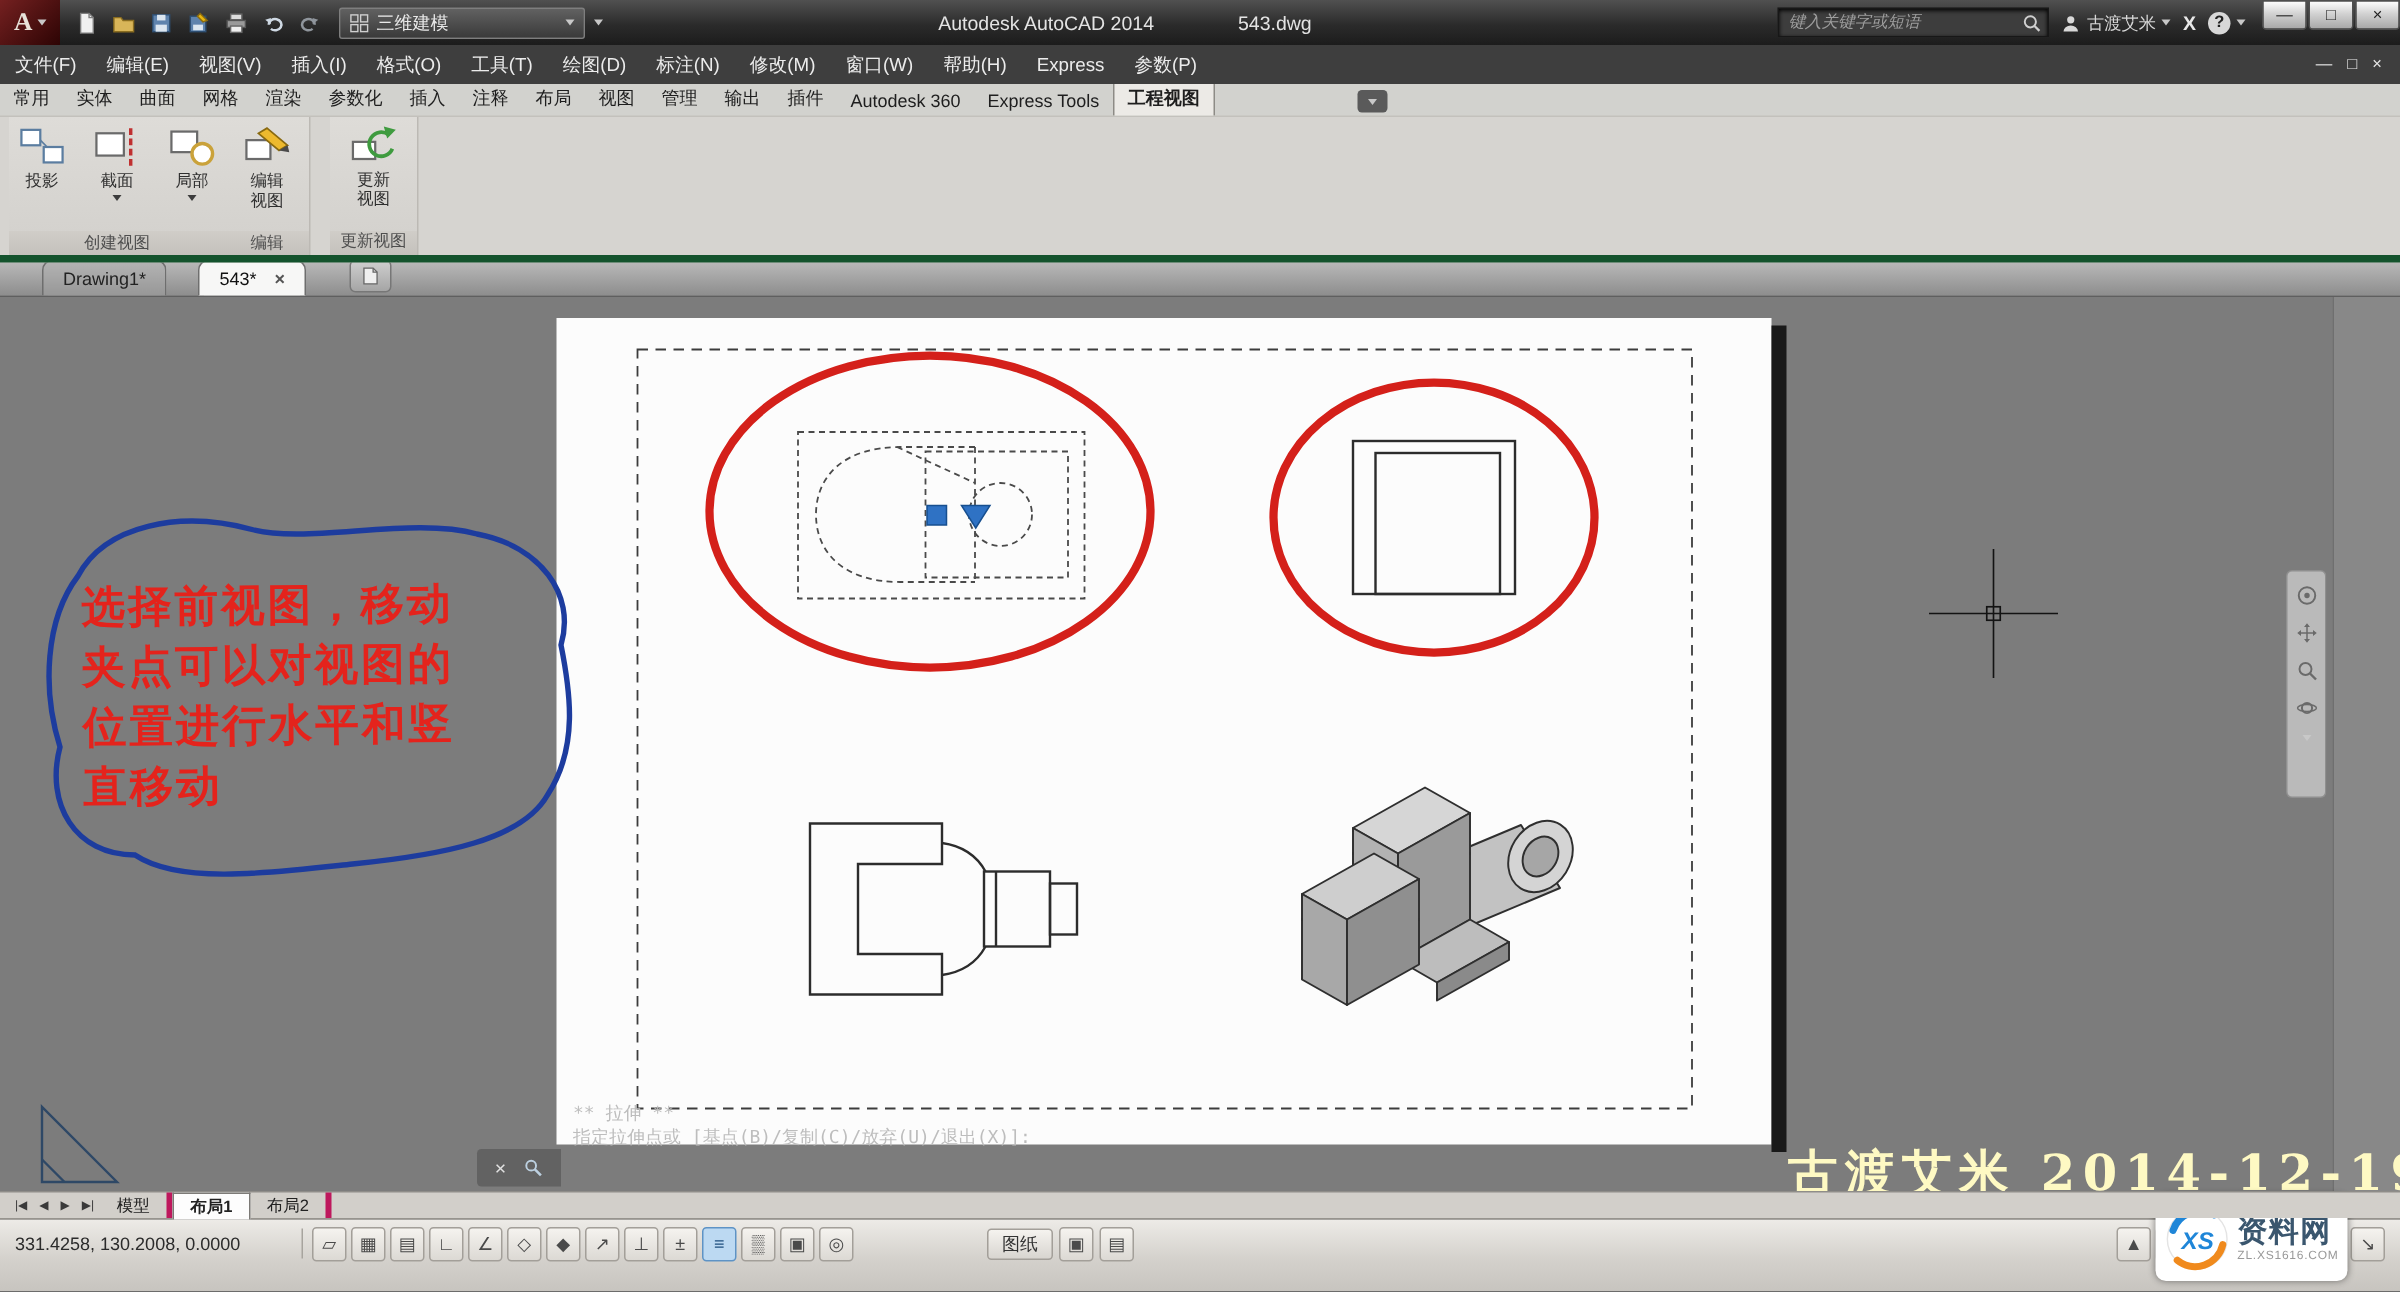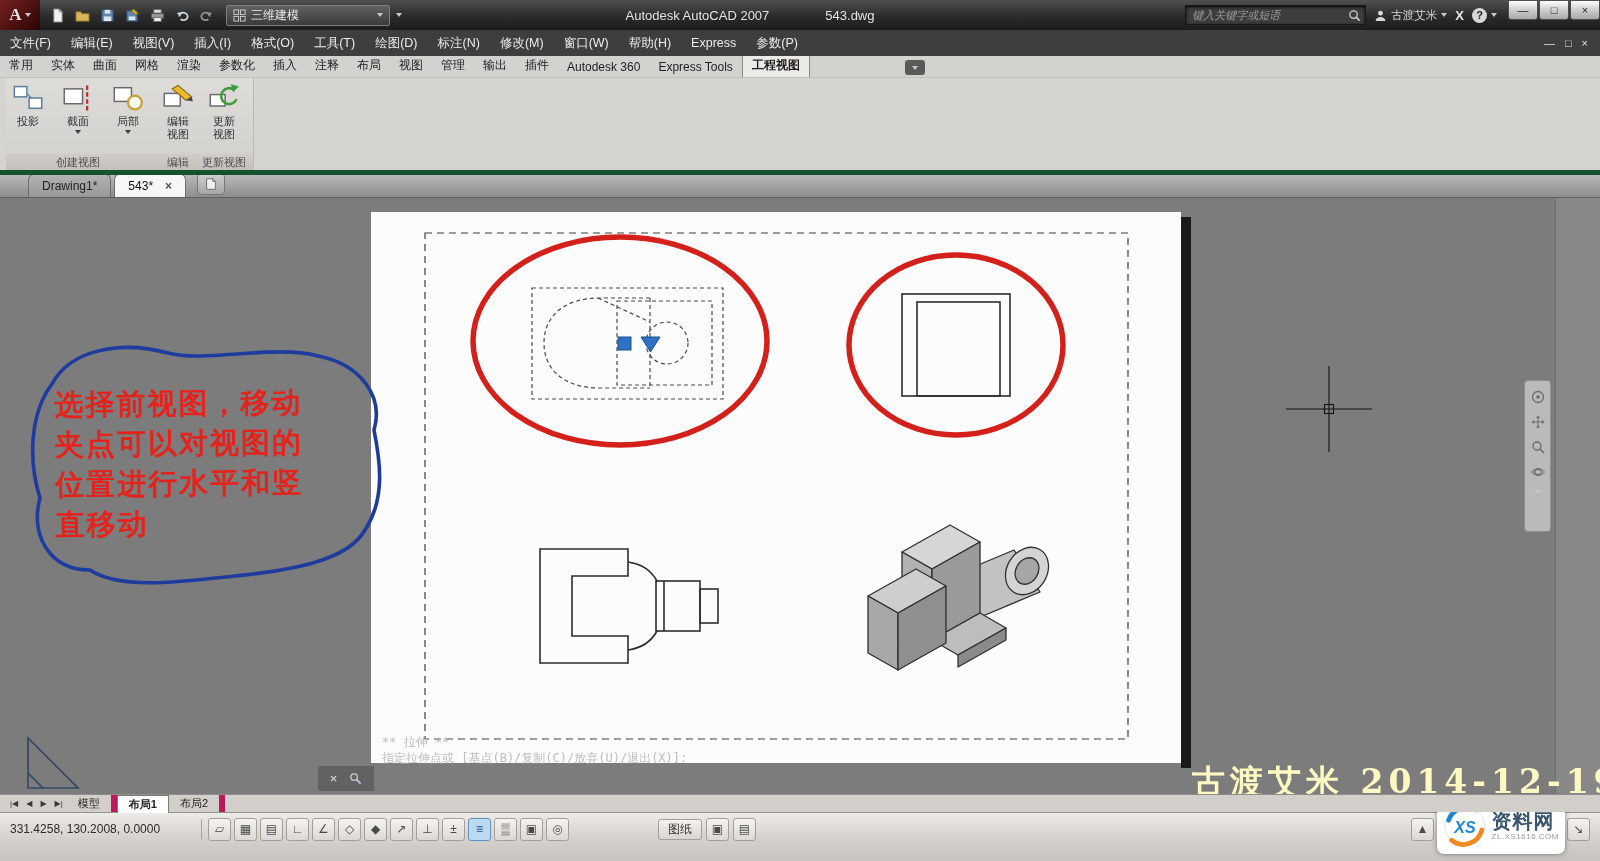--- a/index.html
+++ b/index.html
@@ -53,21 +53,21 @@
   .rpanel-body{display:flex;justify-content:center;align-items:flex-start;gap:6px;padding-top:5px;height:70px;box-sizing:border-box;}
   .rpanel-label{position:absolute;left:0;right:0;bottom:0;height:16px;font-size:11px;color:#4e4e4e;text-align:center;
     background:linear-gradient(#d0cdc8,#c4c1bc);line-height:16px;}
   .rbtn{display:flex;flex-direction:column;align-items:center;width:44px;font-size:11px;color:#2f2f2f;line-height:13px;cursor:pointer;}
   .rbtn .ricon{width:32px;height:30px;display:block;margin-bottom:2px;}
   .flyout{width:0;height:0;border-left:3px solid transparent;border-right:3px solid transparent;border-top:4px solid #3c3c3c;margin-top:2px;}
 
   
   .filetabs{position:absolute;left:0;top:170px;width:100%;height:27px;background:linear-gradient(#c2c2c2,#8d8d8d);
     display:flex;align-items:flex-end;padding-left:28px;box-sizing:border-box;z-index:26;}
-  .ftab{height:23px;display:flex;align-items:center;padding:0 13px;font-size:12px;margin-right:3px;
+  .ftab{height:23px;display:flex;align-items:center;padding:0 13px;font-size:12px;margin-right:21px;
     border:1px solid #6e6e6e;border-bottom:none;border-radius:7px 7px 0 0;}
   .ftab.inactive{background:linear-gradient(#b4b4b4,#979797);color:#222;}
   .ftab.active{background:#f7f7f6;color:#111;}
   .ftab-close{margin-left:12px;color:#555;font-size:12px;font-weight:bold;cursor:pointer;}
   .newtab-btn{width:26px;height:20px;margin:0 0 2px 8px;border:1px solid #777;border-radius:4px;
     background:linear-gradient(#cfcfcf,#a5a5a5);display:flex;align-items:center;justify-content:center;}
 
   
   .canvas{position:absolute;left:0;top:197px;width:1600px;height:597px;background:#7c7c7c;border-top:1px solid #5f5f5f;box-sizing:border-box;}
   .canvas-strip{position:absolute;right:0;top:0;bottom:0;width:44px;background:#888;border-left:1px solid #6f6f6f;}
@@ -91,21 +91,21 @@
     font-family:"DejaVu Serif","Liberation Serif",serif;font-weight:bold;font-size:33px;letter-spacing:5px;}
   .sitelogo{position:absolute;left:1437px;top:797px;width:128px;height:57px;background:#fff;border-radius:7px;z-index:13;
     box-shadow:0 0 5px rgba(0,0,0,0.45);display:flex;align-items:center;padding:3px 6px;gap:5px;box-sizing:border-box;}
   .sitelogo .lg-name{font-size:20px;font-weight:bold;color:#3a566e;letter-spacing:1px;line-height:22px;}
   .sitelogo .lg-sub{font-size:8px;color:#999;letter-spacing:0.5px;}
 
   
   .layoutbar{position:absolute;left:0;top:794px;width:100%;height:18px;background:#d2cfca;border-top:1px solid #8f8d89;
     display:flex;align-items:center;font-size:11px;color:#222;z-index:20;box-sizing:border-box;padding-left:6px;}
   .lnav{font-size:8px;color:#3a3a3a;padding:0 4px;}
-  .ltab{padding:0 11px;height:17px;display:flex;align-items:center;border-right:6px solid #be185d;}
+  .ltab{padding:0 11px;height:17px;display:flex;align-items:center;border-right:4px solid #be185d;}
   .ltab.active{background:#fdfdfd;border:1px solid #7c7a76;border-bottom:none;font-weight:bold;}
 
   
   .statusbar{position:absolute;left:0;top:812px;width:100%;height:49px;
     background:linear-gradient(#edebe7,#d4d1cc 55%,#c7c4bf);border-top:1px solid #97948e;z-index:10;box-sizing:border-box;}
   .sb-row{display:flex;align-items:center;height:28px;margin-top:2px;}
   .coords{margin-left:10px;width:185px;font-size:12px;color:#2b2b2b;}
   .sb-sep{width:1px;height:20px;background:#a7a49e;margin:0 6px;}
   .sb-group{display:flex;align-items:center;gap:3px;}
   .sb-btn{width:21px;height:21px;border:1px solid #a39f99;border-radius:3px;background:linear-gradient(#f5f3ef,#dcd9d4);
@@ -177,21 +177,21 @@
           <rect x="8" y="1" width="5" height="5" fill="none" stroke="#cfcfcf"></rect>
           <rect x="1" y="8" width="5" height="5" fill="none" stroke="#cfcfcf"></rect>
           <rect x="8" y="8" width="5" height="5" fill="none" stroke="#cfcfcf"></rect>
         </svg>
       <span class="ws-label">三维建模</span>
       <span class="caret-down"></span>
     </div>
     <span class="caret-down" style="margin-left:6px;"></span>
 
     <div class="title-text">
-      <span>Autodesk AutoCAD 2007</span>
+      <span>Autodesk AutoCAD 2014</span>
       <span>543.dwg</span>
     </div>
 
     <div class="infocenter">
       <div class="search-wrap">
         <input class="search-input" placeholder="键入关键字或短语" style="">
         <svg width="13" height="13" viewBox="0 0 14 14">
             <circle cx="6" cy="6" r="4" fill="none" stroke="#cfcfcf" stroke-width="1.4"></circle>
             <line x1="9" y1="9" x2="12.5" y2="12.5" stroke="#cfcfcf" stroke-width="1.6"></line>
           </svg>
@@ -299,21 +299,21 @@
             <path d="M14 2 L26 12 L21 15 L9 5 Z" fill="#edb92e" stroke="#8a6a10"></path>
             <path d="M21 15 L26 12 L27 16 Z" fill="#4a4a4a"></path>
           </svg>
           <span>编辑</span>
           <span>视图</span>
         </div>
       </div>
       <div class="rpanel-label">编辑</div>
     </div>
 
-    <div class="rpanel" style="left:195px;width:58px;">
+    <div class="rpanel" style="left:220px;width:58px;font-family:Liberation Mono, monospace;">
       <div class="rpanel-body">
         <div class="rbtn">
           <svg class="ricon" viewBox="0 0 28 26">
             <rect x="2" y="10" width="13" height="10" fill="#fff" stroke="#6a6a6a" stroke-width="1.3"></rect>
             <path d="M23 6 a7 7 0 1 0 2 8" fill="none" stroke="#3f9b3f" stroke-width="2.2"></path>
             <path d="M20 1 l7 2 -5 5 z" fill="#3f9b3f"></path>
           </svg>
           <span>更新</span>
           <span>视图</span>
         </div>

